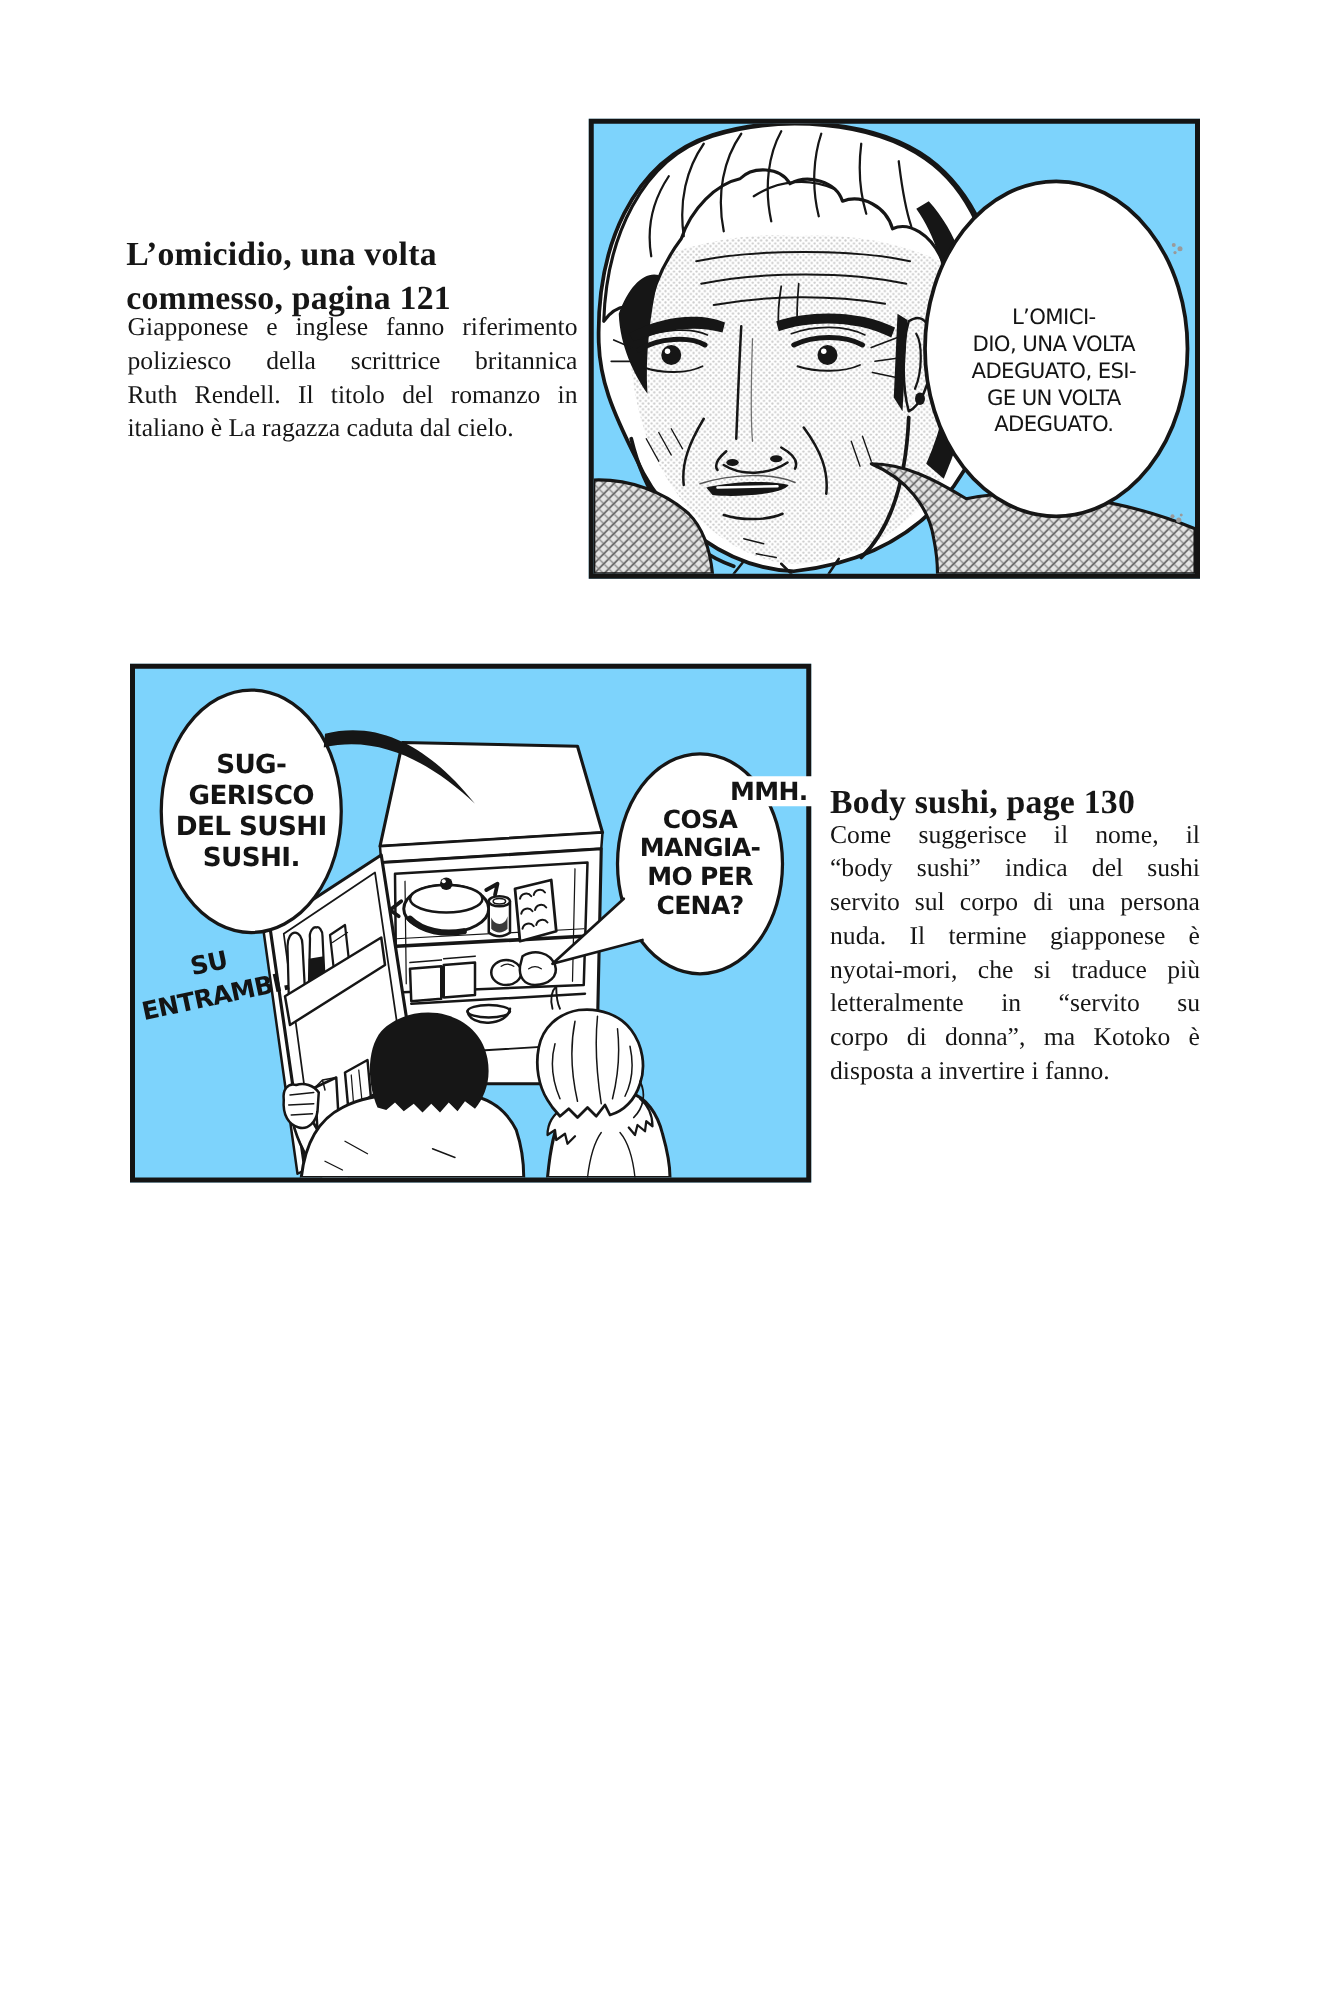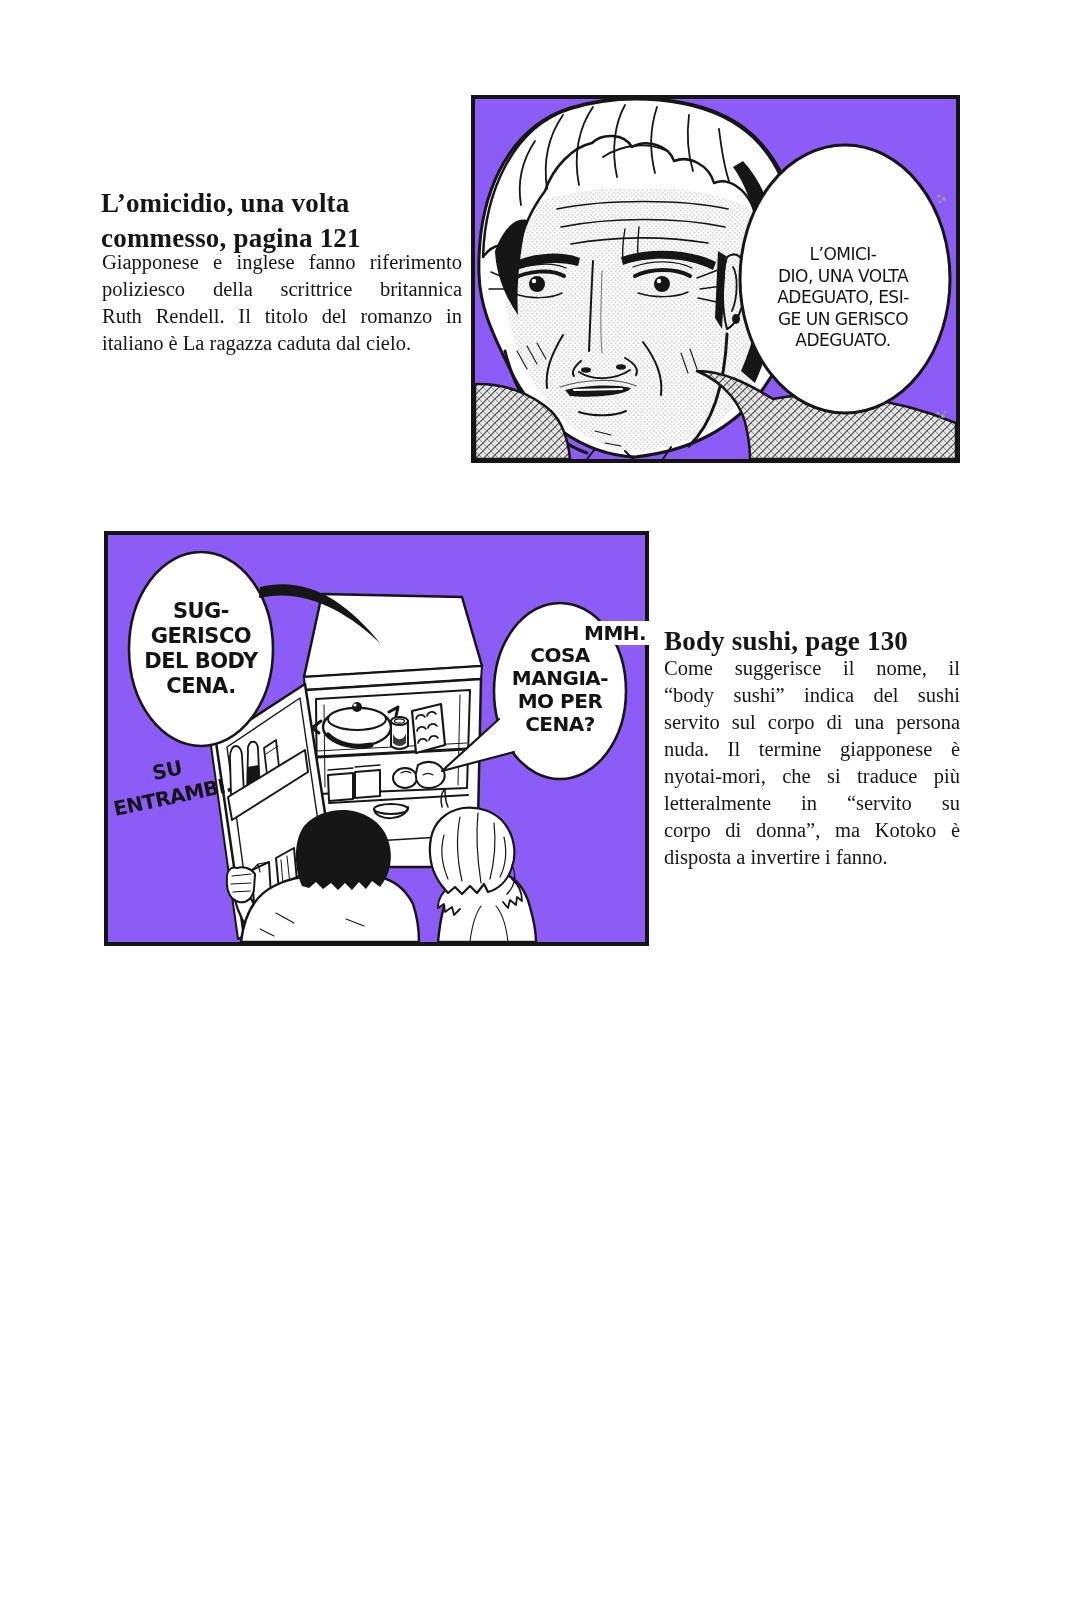--- a/index.html
+++ b/index.html
@@ -6,21 +6,21 @@
   .page{position:relative;width:1070px;height:1600px;background:#ffffff;overflow:hidden;
         font-family:"Liberation Serif",serif;color:#161616;}
   
   .note-heading{position:absolute;font-weight:bold;font-size:27px;line-height:35px;
                 letter-spacing:.2px;white-space:nowrap;}
   .note-body{position:absolute;font-size:20.5px;line-height:27px;}
   .jl{text-align:justify;text-align-last:justify;}
   .jl-last{text-align:left;text-align-last:left;}
   .note-body div{height:27px;overflow:visible;}
   
-  .panel{position:absolute;border:4px solid #141414;background:#8b5cf6;box-sizing:border-box;}
+  .panel{position:absolute;border:4px solid #141414;background:#7dd3fc;box-sizing:border-box;}
   .panel svg{position:absolute;left:0;top:0;width:100%;height:100%;display:block;}
   .manga{position:absolute;display:flex;flex-direction:column;align-items:center;
          justify-content:center;text-align:center;font-family:"DejaVu Sans",sans-serif;
          color:#141414;letter-spacing:-0.5px;}
   .manga div{white-space:nowrap;}
   .bt1{font-size:17px;line-height:21.5px;}
   .bt2{font-size:21px;line-height:25px;}
   .bt3{font-size:20px;line-height:23px;}
   .shout{font-size:20px;line-height:27px;transform:rotate(-12deg);}
   .mmh{position:absolute;font-family:"DejaVu Sans",sans-serif;font-size:20px;color:#141414;
@@ -121,21 +121,21 @@
             <circle cx="468" cy="317" r="2.1"></circle>
             <circle cx="464" cy="320" r="1.4"></circle>
             <circle cx="470" cy="313" r="1.2"></circle>
         </g>
       </g>
     </svg>
     <div class="manga bt1" style="left:260px;top:114px;width:216px;height:170px;">
       <div>L’OMICI-</div>
       <div>DIO, UNA VOLTA</div>
       <div>ADEGUATO, ESI-</div>
-      <div>GE UN GERISCO</div>
+      <div>GE UN VOLTA</div>
       <div>ADEGUATO.</div>
     </div>
   </div>
 
   <div class="panel" style="left:104px;top:531px;width:545px;height:415px;font-weight:bold;">
     <svg viewBox="0 0 537 407" preserveAspectRatio="none">
       <g stroke="#161616" fill="none" stroke-linecap="round" stroke-linejoin="round">
 
         <path d="M196,142 L214,59 L354,62 L374,131 Z" fill="#ffffff" stroke-width="2.5"></path>
         <path d="M196,142 L374,131 L373,144 L197,155 Z" fill="#ffffff" stroke-width="2"></path>
@@ -208,22 +208,22 @@
         <ellipse cx="93" cy="114" rx="72" ry="97" fill="#ffffff" stroke-width="2.6"></ellipse>
         <path d="M152,52 C200,40 240,68 272,108 C240,78 198,52 151,63 Z" fill="#161616" stroke="none"></path>
         <ellipse cx="452" cy="156" rx="66" ry="88" fill="#ffffff" stroke-width="2.6"></ellipse>
         <path d="M391,183 L334,236 L407,216 Z" fill="#ffffff" stroke="none"></path>
         <path d="M391,184 L334,236 L406,217" stroke-width="2.2"></path>
       </g>
     </svg>
     <div class="manga bt2" style="left:23px;top:20px;width:140px;height:188px;">
       <div>SUG-</div>
       <div>GERISCO</div>
-      <div>DEL BODY</div>
-      <div>CENA.</div>
+      <div>DEL SUSHI</div>
+      <div>SUSHI.</div>
     </div>
     <div class="manga shout" style="left:-2px;top:222px;width:128px;">
       <div>SU</div>
       <div>ENTRAMBI.</div>
     </div>
     <div class="mmh" style="left:472px;top:86px;">MMH.</div>
     <div class="manga bt3" style="left:390px;top:96px;width:124px;height:118px;">
       <div>COSA</div>
       <div>MANGIA-</div>
       <div>MO PER</div>

